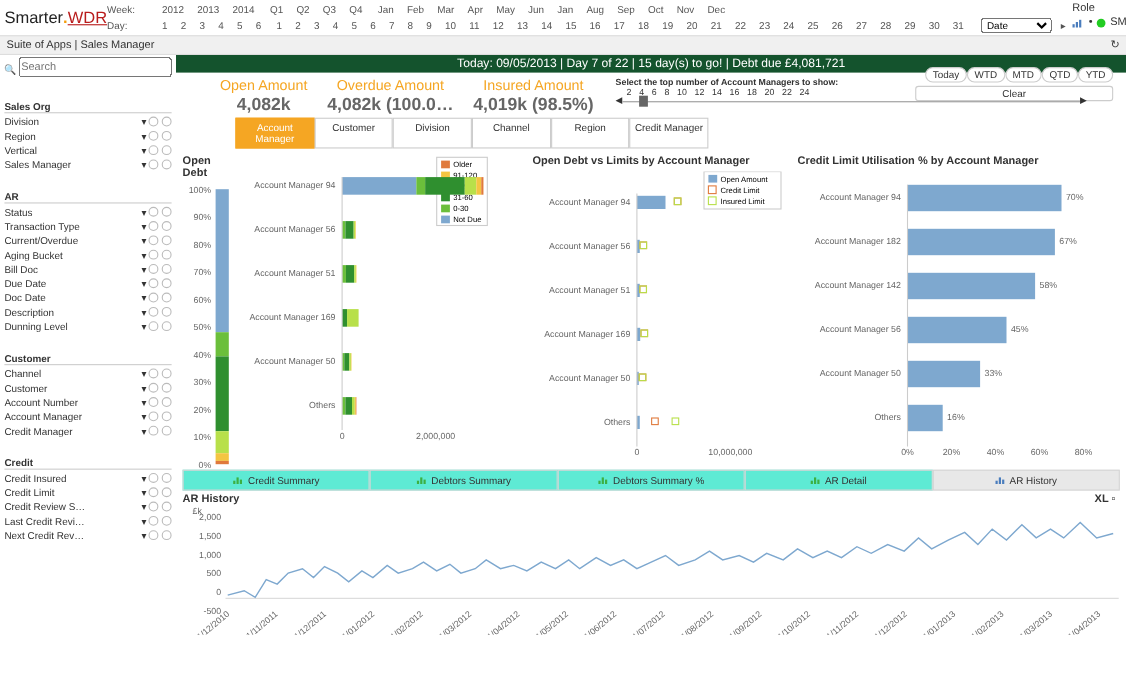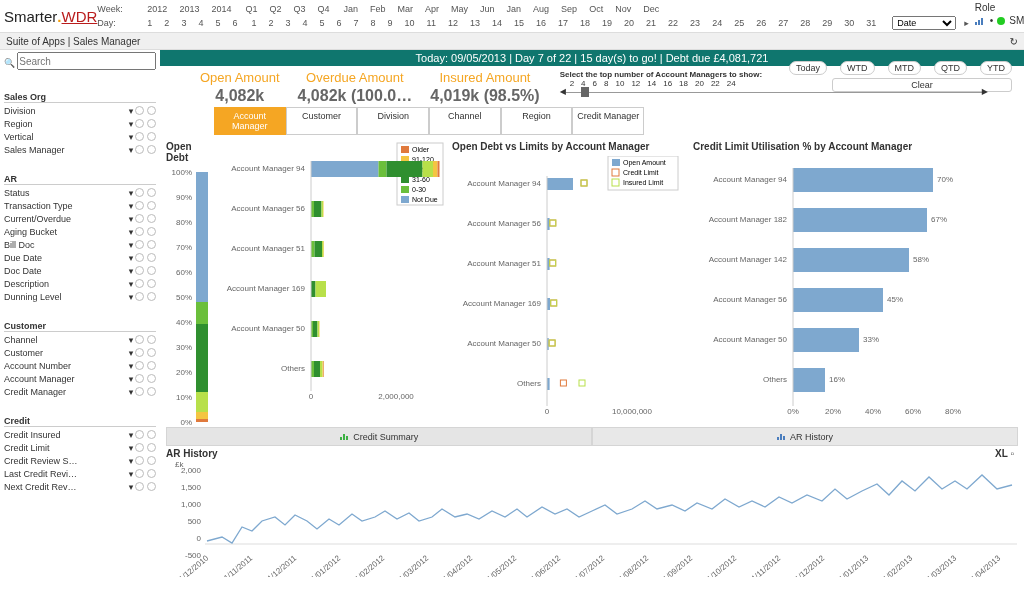--- a/index.html
+++ b/index.html
@@ -18,41 +18,41 @@
   .suite{background:#f0f0f0;font-size:10px;padding:2px 6px;display:flex;justify-content:space-between;align-items:center;height:18px;border-top:1px solid #ddd;border-bottom:1px solid #ddd;}
   .left-panel{width:160px;float:left;font-size:9px;padding:2px 4px;}
   .search{width:100%;height:18px;font-size:10px;margin-bottom:4px;}
   .sec-title{font-weight:bold;border-bottom:1px solid #ccc;margin:18px 0 1px;}
   .filt{display:flex;align-items:center;justify-content:space-between;height:13px;}
   .filt .nm{flex:1;overflow:hidden;text-overflow:ellipsis;white-space:nowrap;}
   .arrow{width:8px;text-align:center;}
   .circles{display:flex;gap:3px;}
   .cir{width:9px;height:9px;border:1px solid #bbb;border-radius:50%;}
   .main{margin-left:160px;}
-  .banner{background:#0f766e;color:#fff;font-size:11px;text-align:center;height:16px;line-height:16px;}
+  .banner{background:#14532d;color:#fff;font-size:11px;text-align:center;height:16px;line-height:16px;}
   .kpis{display:flex;gap:10px;align-items:flex-start;padding:4px 12px 2px 40px;}
   .kpi{text-align:center;color:#f5a623;}
   .kpi .t{font-size:13px;font-weight:500;}
   .kpi .v{font-size:16px;font-weight:bold;color:#666;margin-top:2px;}
   .slider-area{flex:1;font-size:8px;color:#333;padding-left:10px;}
   .slider-bar{height:1px;background:#999;position:relative;margin:4px 30px 0 6px;}
   .slider-bar .handle{width:8px;height:10px;background:#666;position:absolute;left:15px;top:-5px;}
   .pd-btn{border:1px solid #ccc;border-radius:10px;padding:1px 6px;font-size:9px;cursor:pointer;background:#fff;}
-  .pd-row{display:flex;gap:13px;justify-content:flex-end;margin-top:2px;}
+  .pd-row{display:flex;gap:0;justify-content:flex-end;margin-top:2px;}
   .clear{border:1px solid #ccc;border-radius:3px;text-align:center;padding:1px;width:180px;margin:3px 0 0 auto;font-size:9px;cursor:pointer;}
   .pill-tabs{display:flex;width:430px;margin-left:54px;}
   .pill{flex:1;border:1px solid #ccc;font-size:9px;text-align:center;padding:3px 0;cursor:pointer;}
   .pill.active{background:#f5a623;color:#fff;border-color:#f5a623;}
   .charts{display:flex;padding:6px 6px 0 6px;gap:6px;height:290px;}
   .ch-title{font-size:10px;font-weight:bold;margin-bottom:4px;}
   .ch{font-size:8px;}
-  .ch1{width:44px;} .ch2{width:230px;} .ch3{width:235px;} .ch4{width:280px;}
+  .ch1{width:44px;} .ch2{width:230px;} .ch3{width:235px;margin-left:32px;} .ch4{width:280px;}
   .axis-tick{fill:#666;font-size:8px;}
   .dbtabs{display:flex;margin:2px 6px 0;}
-  .dbtab{flex:1;border:1px solid #d5d5d5;background:#e5e5e5;font-size:9px;text-align:center;padding:3px;cursor:pointer;}
+  .dbtab{flex:1;border:1px solid #d5d5d5;background:#5eead4;font-size:9px;text-align:center;padding:3px;cursor:pointer;}
   .dbtab.active{background:#e8e8e8;}
   .hist{margin:2px 6px;position:relative;height:140px;}
   .hist .hh{font-size:10px;font-weight:bold;}
   .hist .xl{position:absolute;right:4px;top:0;font-size:10px;font-weight:bold;}
   .hist svg{width:100%;height:118px;}
   .dtick{font-size:8px;fill:#666;}
   .signal{width:11px;height:9px;display:inline-flex;align-items:flex-end;gap:1px;}
   .signal span{display:block;width:2px;background:#4a7dbd;}
   .signal.g span{background:#3cb043;}
 </style>
@@ -520,20 +520,35 @@
       </svg>
     </div>
   </div>
 
   <div class="dbtabs" id="dbtabs">
       <div class="dbtab"><span class="signal g">
           <span style="height:3px"></span>
           <span style="height:6px"></span>
           <span style="height:4px"></span>
         </span> Credit Summary</div>
+      <div class="dbtab"><span class="signal g">
+          <span style="height:3px"></span>
+          <span style="height:6px"></span>
+          <span style="height:4px"></span>
+        </span> Debtors Summary</div>
+      <div class="dbtab"><span class="signal g">
+          <span style="height:3px"></span>
+          <span style="height:6px"></span>
+          <span style="height:4px"></span>
+        </span> Debtors Summary %</div>
+      <div class="dbtab"><span class="signal g">
+          <span style="height:3px"></span>
+          <span style="height:6px"></span>
+          <span style="height:4px"></span>
+        </span> AR Detail</div>
       <div class="dbtab active"><span class="signal ">
           <span style="height:3px"></span>
           <span style="height:6px"></span>
           <span style="height:4px"></span>
         </span> AR History</div>
     </div>
 
   <div class="hist">
     <div class="hh">AR History</div>
     <div class="xl">XL ▫</div>

